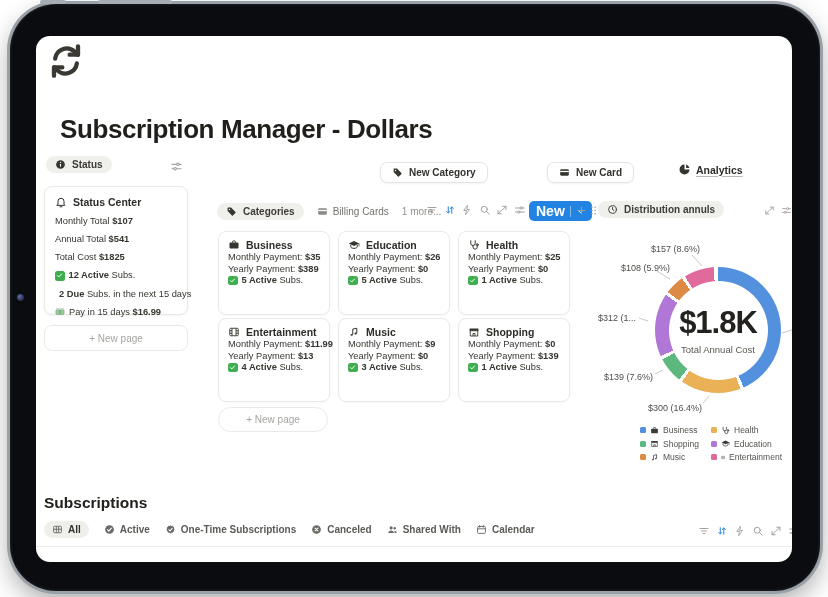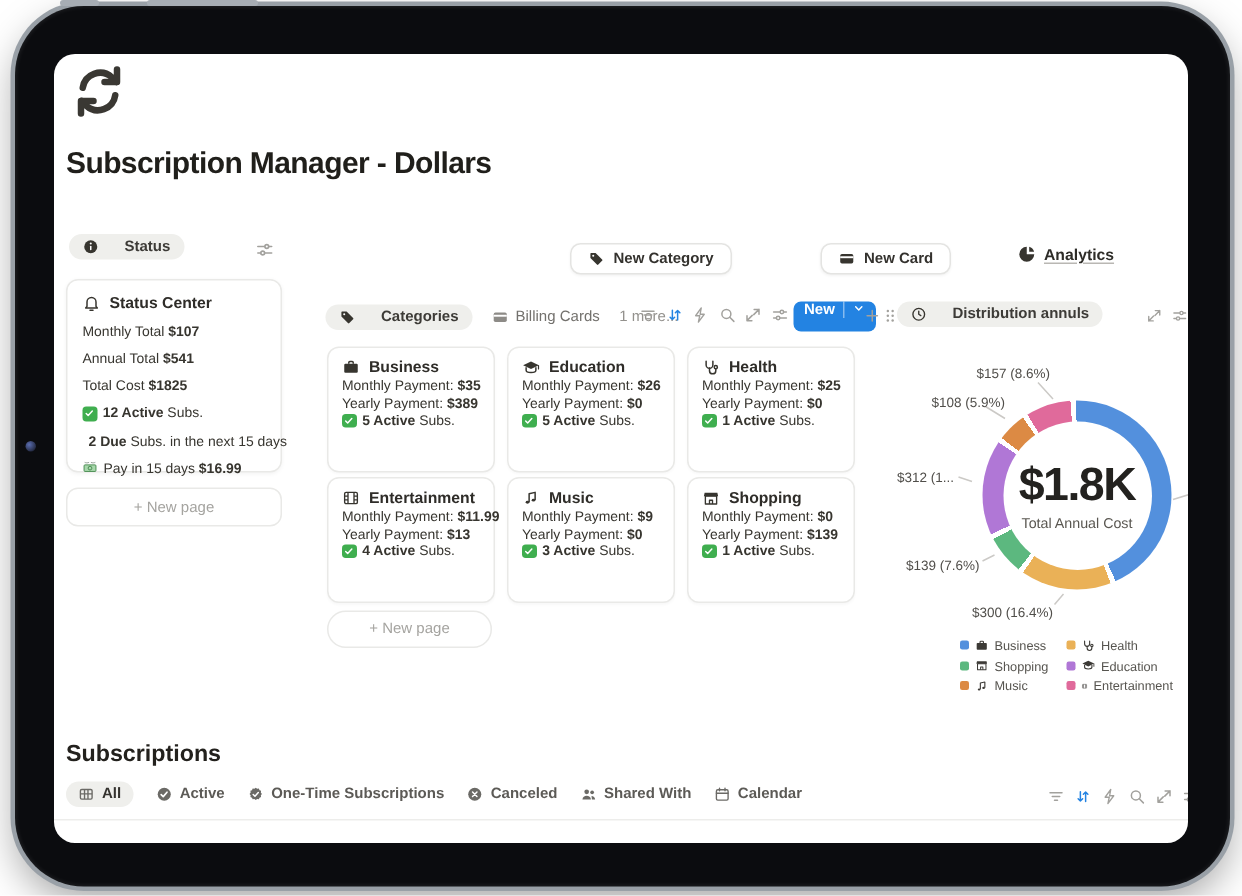--- a/index.html
+++ b/index.html
@@ -16,39 +16,39 @@
   .frame{position:absolute;left:10px;top:4px;width:810px;height:587px;border-radius:46px;
          background:#0b0c0f;box-shadow:0 0 0 3px #99a0a7,0 10px 26px rgba(0,0,0,.35),
          inset 0 0 3px 1px rgba(255,255,255,.08);}
   .notch{position:absolute;top:0;height:4px;background:#a7adb4;border-radius:2px}
   .cam{position:absolute;left:17px;top:294px;width:7px;height:7px;border-radius:50%;
        background:radial-gradient(circle at 35% 35%,#5a6db0,#10121a)}
   .screen{position:absolute;left:36px;top:36px;width:756px;height:526px;background:#fff;
           border-radius:14px;overflow:hidden}
 
   
-  .pill{display:inline-flex;align-items:center;gap:17px;background:#efefec;border-radius:12px;
+  .pill{display:inline-flex;align-items:center;gap:6px;background:#efefec;border-radius:12px;
         padding:3px 9px;font-size:10px;font-weight:700;color:#3d3b37;white-space:nowrap}
   .wbtn{display:inline-flex;align-items:center;gap:6px;background:#fff;border:1px solid #e4e4e2;
         border-radius:7px;padding:4px 11px;font-size:10px;font-weight:600;color:#34322e;
         box-shadow:0 1px 2px rgba(0,0,0,.05);cursor:pointer;white-space:nowrap;
         font-family:inherit}
   .ttab{display:inline-flex;align-items:center;gap:5px;font-size:10px;font-weight:400;color:#73716d;white-space:nowrap}
   .more{font-size:10px;color:#93918d;white-space:nowrap}
   .npage{position:absolute;display:flex;align-items:center;justify-content:center;background:#fff;
          border:1px solid #e9e9e7;border-radius:8px;color:#a5a4a0;font-size:10px;font-weight:500;
          cursor:pointer;font-family:inherit}
   .gcheck{display:inline-flex;align-items:center;justify-content:center;width:9.5px;height:9.5px;
           border-radius:2.5px;background:#3fae4f;color:#fff;flex:0 0 auto}
   .line{font-size:9.3px;color:#37352f;line-height:1.15;white-space:nowrap}
   .iconline{display:flex;align-items:center;gap:4px}
 
   
   .pgicon{position:absolute;left:10px;top:5px;color:#3a3833}
-  .title{position:absolute;left:8px;top:62px;margin:0;font-size:20px;font-weight:700;
+  .title{position:absolute;left:8px;top:62px;margin:16px;font-size:26px;font-weight:700;
          color:#201f1b;letter-spacing:-.4px;white-space:nowrap}
   .analytics{position:absolute;display:flex;align-items:center;gap:5px;font-size:10.5px;
              font-weight:700;color:#2e2c28;cursor:pointer}
   .ul{text-decoration:underline;text-underline-offset:2px;text-decoration-color:#b9b7b3}
 
   
   .scard{position:absolute;left:8px;top:150px;width:144px;height:129px;box-sizing:border-box;
          background:#fff;border:1px solid #e9e9e7;border-radius:8px;padding:9px 10px;
          box-shadow:0 1px 3px rgba(0,0,0,.05)}
   .scard-h{display:flex;align-items:center;gap:6px;font-size:10.5px;font-weight:700;color:#2f2d29}
@@ -59,22 +59,22 @@
          gap:3px 8px}
   .card{height:84px;box-sizing:border-box;background:#fff;border:1px solid #e9e9e7;border-radius:8px;
         padding:7px 9px;box-shadow:0 1px 2px rgba(0,0,0,.03)}
   .card h4{margin:0;display:flex;align-items:center;gap:6px;font-size:10.5px;font-weight:700;color:#2f2d29}
   .card .line{margin-top:1px}
 
   
   .tabrow{position:absolute;left:181px;top:163px;display:flex;align-items:center;gap:13px;height:24px}
   .ttool{position:absolute;left:390px;top:168px;display:flex;align-items:center;gap:5.5px}
   .ttool svg,.btool svg{cursor:pointer}
-  .nbtn{position:absolute;left:493px;top:165px;height:20px;display:inline-flex;align-items:flex-start;
-        gap:5px;padding:0 7px;border:none;border-radius:5px;color:#fff;font-size:10px;font-weight:700;
+  .nbtn{position:absolute;left:493px;top:165px;height:20px;display:inline-flex;align-items:center;
+        gap:5px;padding:0 7px;border:none;border-radius:5px;color:#fff;font-size:14px;font-weight:700;
         cursor:pointer;font-family:inherit}
   .vdiv{width:1px;height:11px;background:rgba(255,255,255,.45)}
 
   
   .donut{position:absolute;left:619px;top:231px;width:126px;height:126px;border-radius:50%}
   .hole{position:absolute;left:13.5px;top:13.5px;width:99px;height:99px;border-radius:50%;background:#fff;
         display:flex;flex-direction:column;align-items:center;justify-content:center}
   .cval{font-size:31px;font-weight:800;color:#23221f;letter-spacing:-1px}
   .clab{font-size:9.5px;color:#5a5751;margin-top:3px}
   .co{position:absolute;font-size:9px;color:#504e4a;white-space:nowrap}

